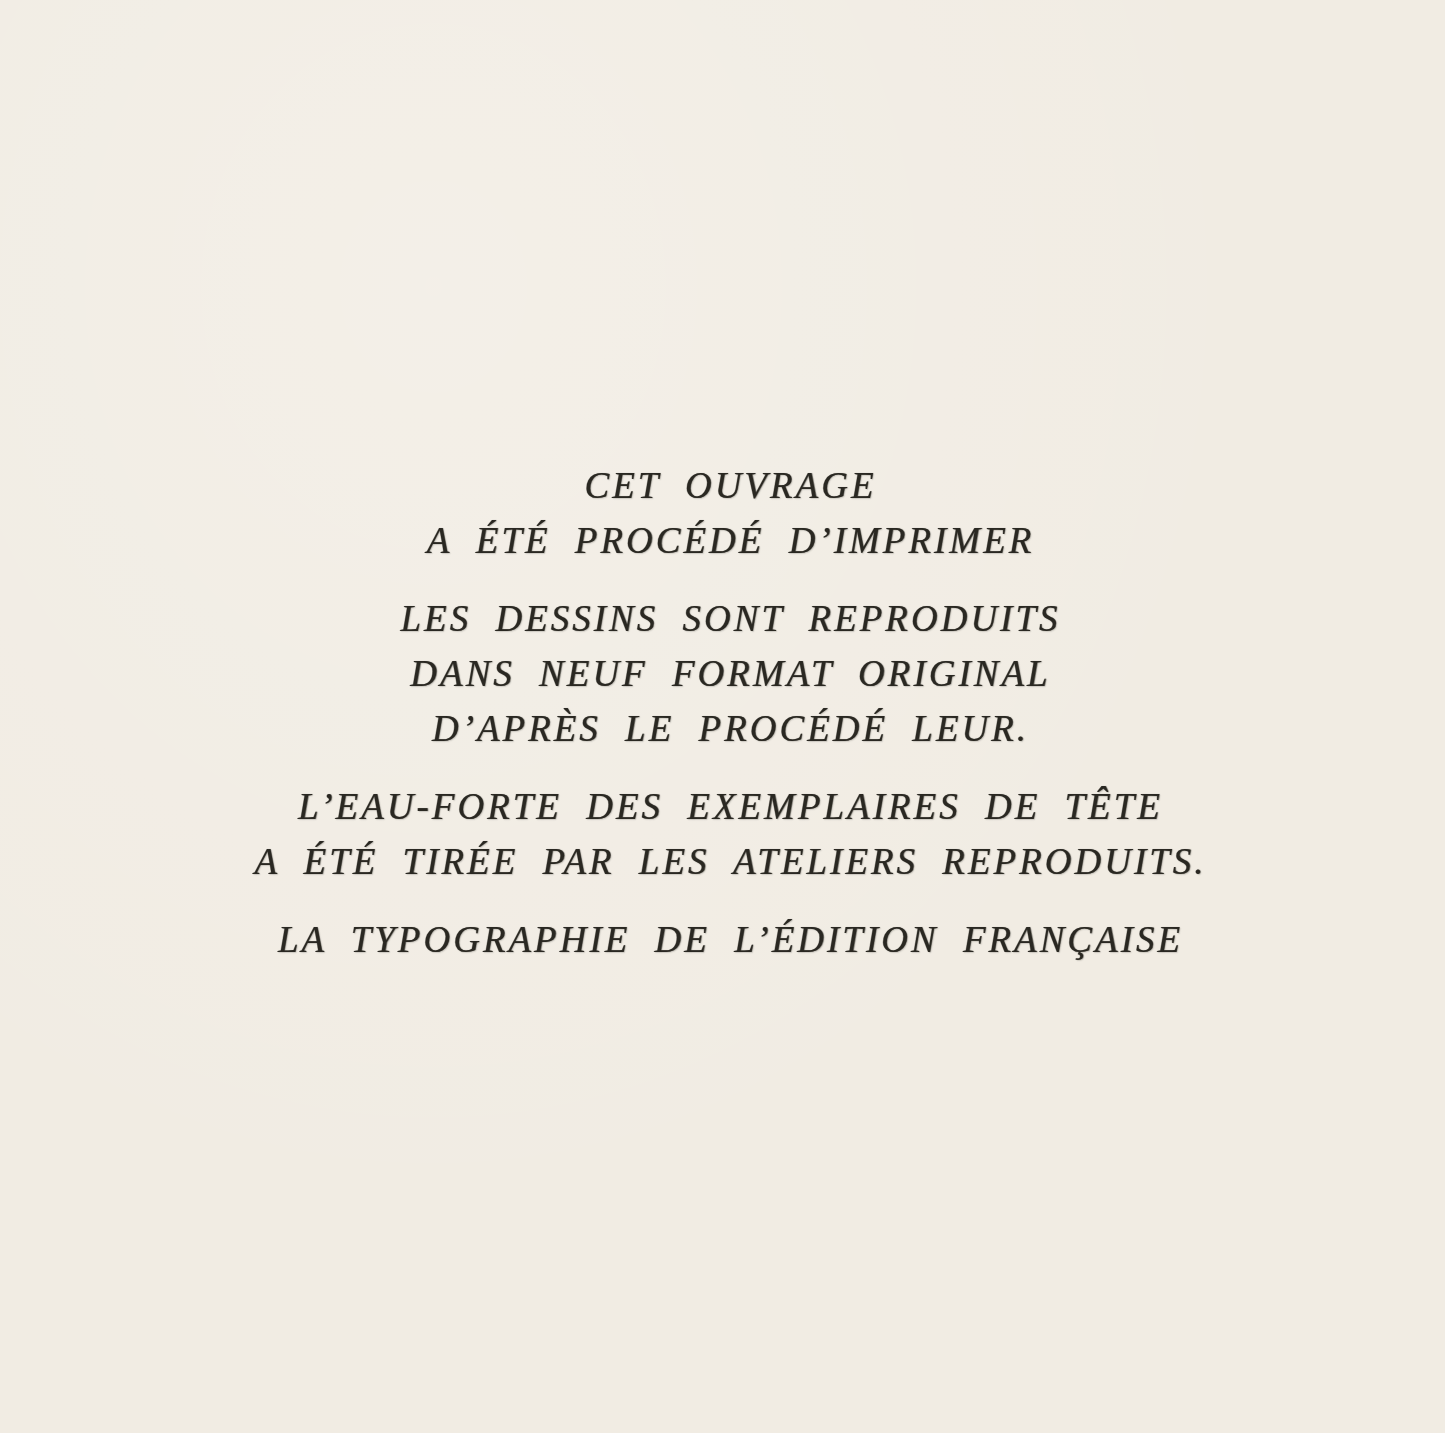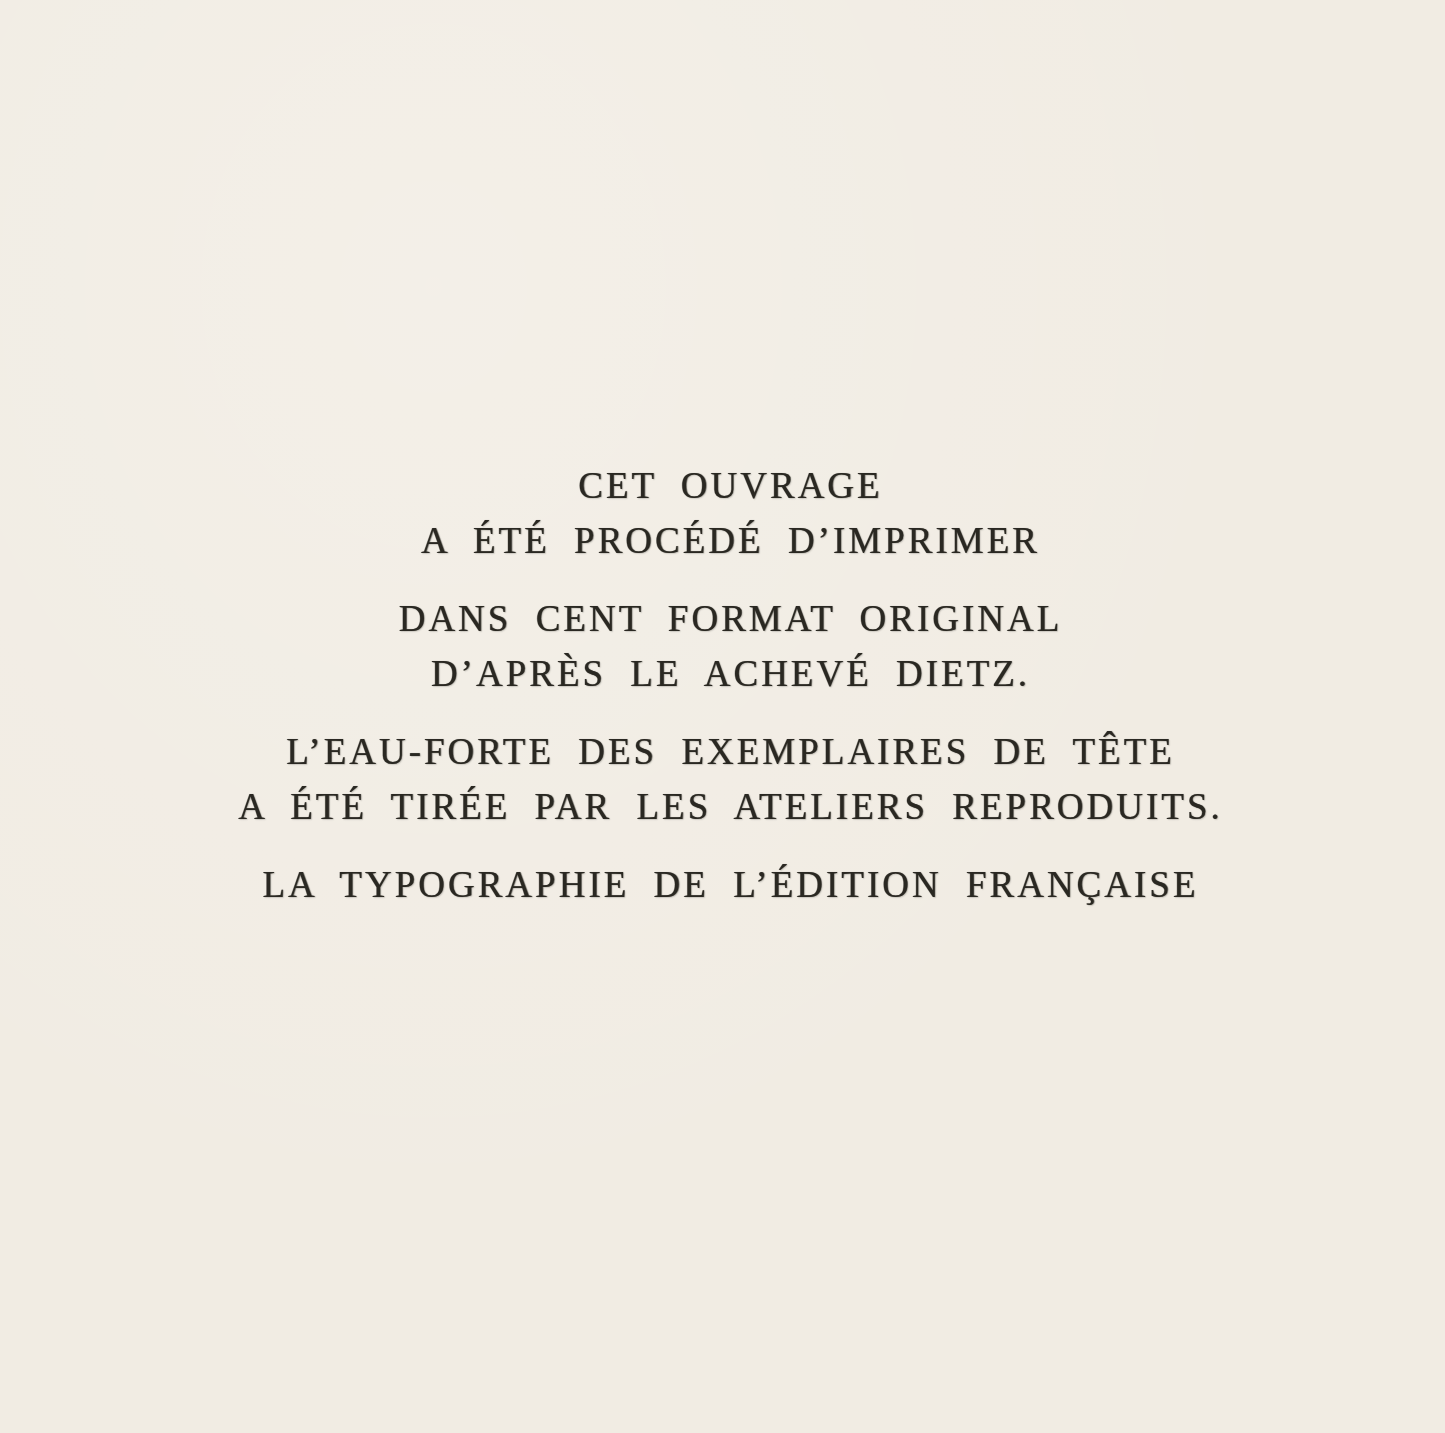--- a/index.html
+++ b/index.html
@@ -20,20 +20,21 @@
       radial-gradient(ellipse at 30% 20%, rgba(255,255,255,0.18), rgba(255,255,255,0) 60%),
       #f1ece3;
   }
   .colophon {
     box-sizing: border-box;
     padding-top: 458px;
     padding-left: 16px;
     text-align: center;
     font-family: "Liberation Serif", "DejaVu Serif", serif;
     color: #2e2c26;
+    font-style: italic;
   }
   .para {
     margin: 0 0 23px 0;
   }
   .para:last-child {
     margin-bottom: 0;
   }
   .line {
     font-size: 37px;
     line-height: 55px;
@@ -54,22 +55,23 @@
 
 <main class="page">
   <section class="colophon">
 
     <div class="para">
       <div class="line">CET OUVRAGE</div>
       <div class="line">A ÉTÉ PROCÉDÉ D’IMPRIMER</div>
     </div>
 
     <div class="para">
-      <div class="line">DANS CENT FORMAT ORIGINAL</div>
-      <div class="line">D’APRÈS LE ACHEVÉ DIETZ.</div>
+      <div class="line">LES DESSINS SONT REPRODUITS</div>
+      <div class="line">DANS NEUF FORMAT ORIGINAL</div>
+      <div class="line">D’APRÈS LE PROCÉDÉ LEUR.</div>
     </div>
 
     <div class="para">
       <div class="line">L’EAU-FORTE DES EXEMPLAIRES DE TÊTE</div>
       <div class="line">A ÉTÉ TIRÉE PAR LES ATELIERS REPRODUITS.</div>
     </div>
 
     <div class="para">
       <div class="line">LA TYPOGRAPHIE DE L’ÉDITION FRANÇAISE</div>
     </div>

